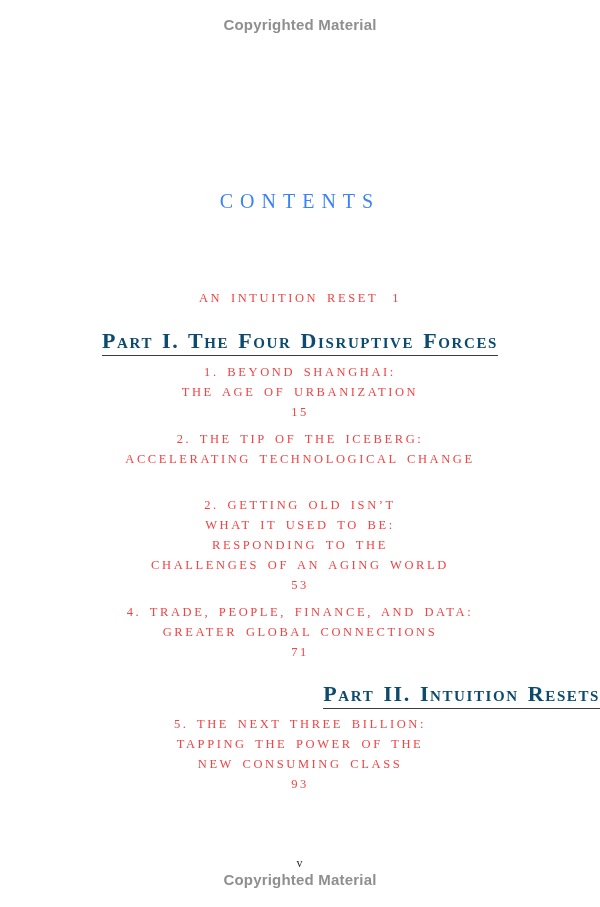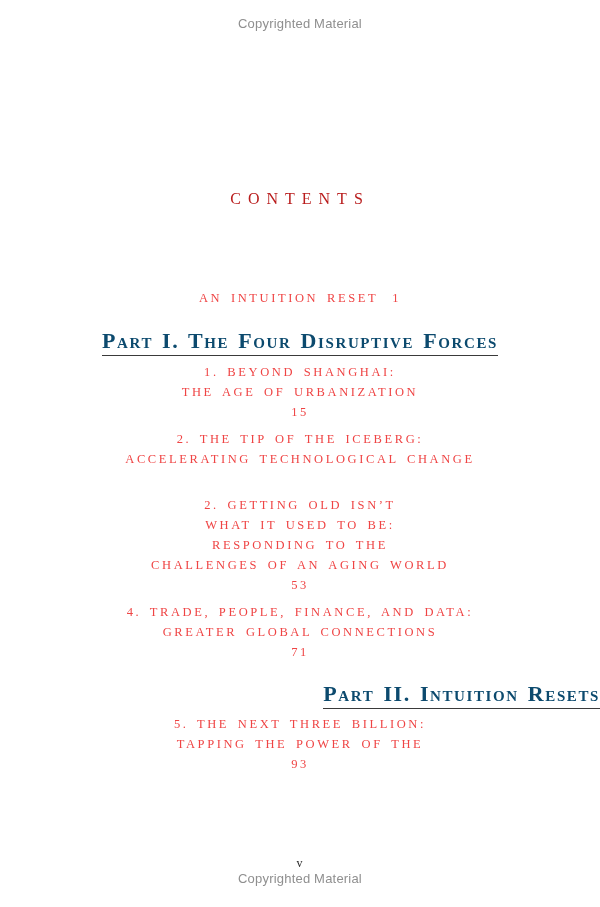--- a/index.html
+++ b/index.html
@@ -17,29 +17,29 @@
     color: #2b2b2b;
   }
   .abs {
     position: absolute;
     left: 0;
     width: 100%;
     text-align: center;
   }
   .copyright {
     font-family: "Liberation Sans", sans-serif;
-    font-weight: normal;
-    font-size: 13px;
+    font-weight: bold;
+    font-size: 15px;
     color: #8f8f8f;
     letter-spacing: 0.2px;
   }
   .contents-title {
-    font-size: 16px;
+    font-size: 20px;
     letter-spacing: 7px;
-    color: #b91c1c;
+    color: #3b82f6;
     font-weight: normal;
   }
   .toc-line {
     font-size: 12.5px;
     letter-spacing: 2.6px;
     word-spacing: 3px;
     line-height: 20px;
     color: #ef4444;
   }
   .intro-entry .page-no {
@@ -120,20 +120,21 @@
     <div class="toc-line">71</div>
   </div>
 
   <div id="part2-heading" class="abs part-heading">
     <span class="underlined">Part II. Intuition Resets</span>
   </div>
 
   <div id="chapter-5" class="abs">
     <div class="toc-line">5. THE NEXT THREE BILLION:</div>
     <div class="toc-line">TAPPING THE POWER OF THE</div>
+    <div class="toc-line">NEW CONSUMING CLASS</div>
     <div class="toc-line">93</div>
   </div>
 
   <div id="folio" class="abs folio">v</div>
 
   <div id="copyright-bottom" class="abs copyright">Copyrighted Material</div>
 
 </div>
 
 </body></html>

